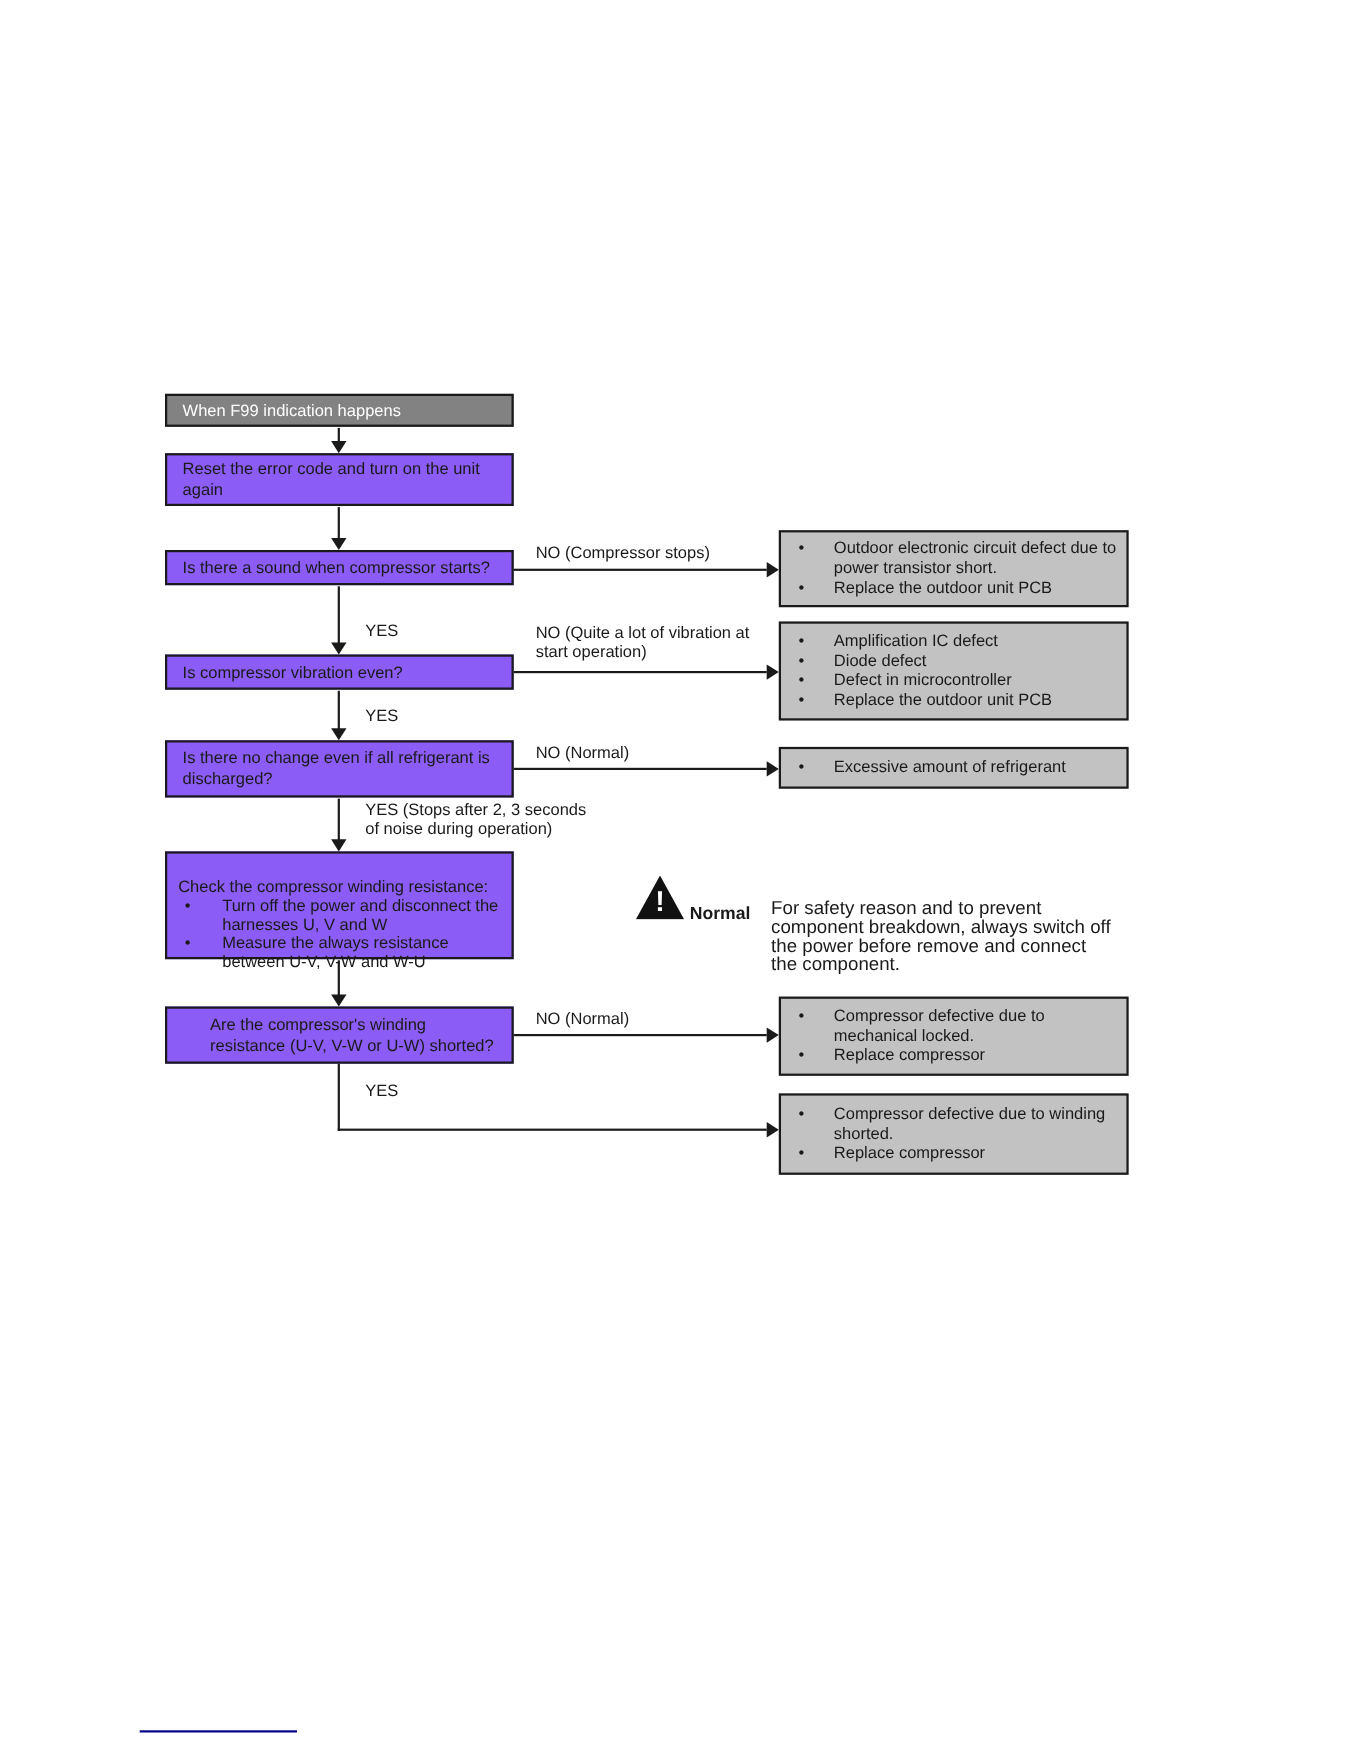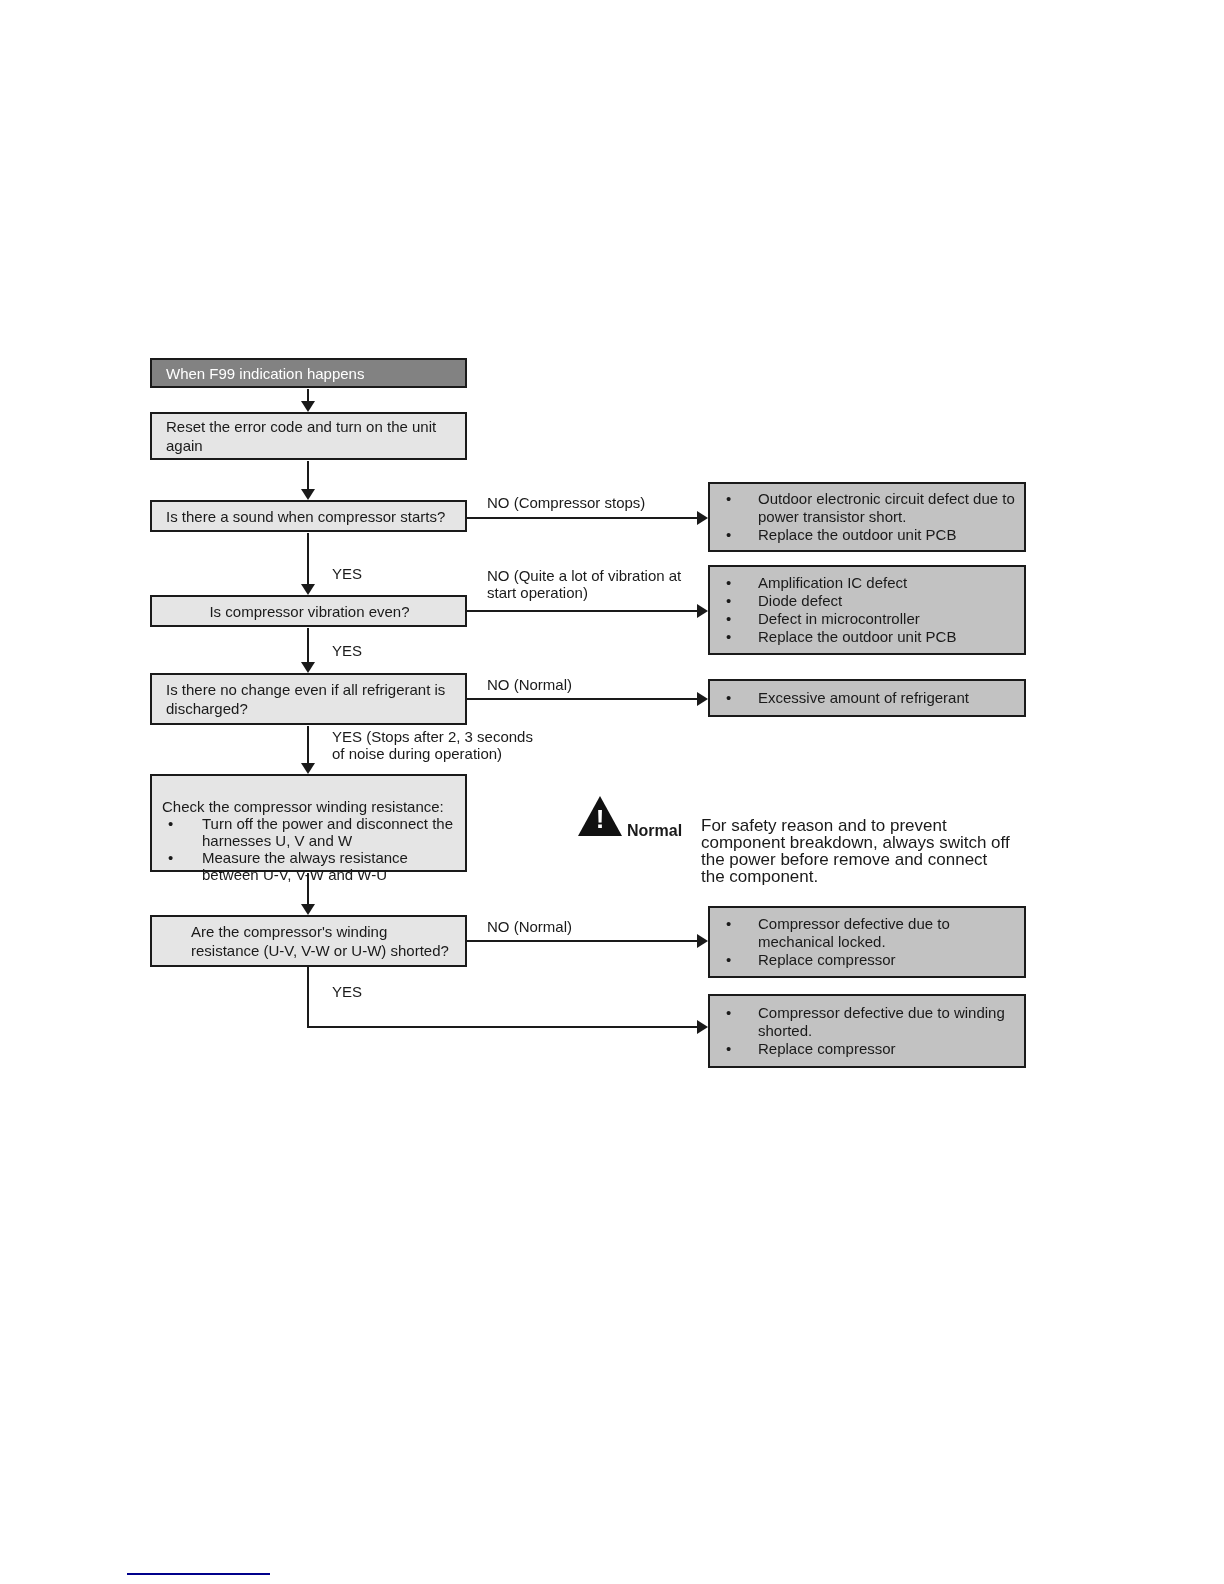--- a/index.html
+++ b/index.html
@@ -17,21 +17,21 @@
     width: 1224px;
     height: 1584px;
     background: #ffffff;
     font-family: "Liberation Sans", "DejaVu Sans", sans-serif;
     color: var(--text);
     overflow: hidden;
   }
   .box {
     position: absolute;
     border: 2px solid var(--line);
-    background: #e5e5e5;
+    background: #8b5cf6;
     font-size: 15px;
     line-height: 19px;
     display: flex;
     align-items: center;
     padding: 4px 12px 4px 14px;
   }
   .box.header {
     background: var(--header-bg);
     color: var(--header-text);
   }
@@ -157,21 +157,21 @@
     <ul>
         <li>Outdoor electronic circuit defect due to power transistor short.</li>
         <li>Replace the outdoor unit PCB</li>
       </ul>
   </div>
 
   <div class="vline" style="left:307px; top:533px; height:52px;"></div>
   <div class="ah-down" style="left:301px; top:584px;"></div>
   <div class="blabel" style="left:332px; top:565px;">YES</div>
 
-  <div class="box" style="left:150px; top:595px; width:317px; height:32px;justify-content:center;">
+  <div class="box" style="left:150px; top:595px; width:317px; height:32px;">
     <span>Is compressor vibration even?</span>
   </div>
 
   <div class="blabel wrap" style="left:487px; top:567px; width:218px;">NO (Quite a lot of vibration at start operation)</div>
   <div class="hline" style="left:467px; top:610px; width:230px;"></div>
   <div class="ah-right" style="left:697px; top:604px;"></div>
   <div class="rbox" style="left:708px; top:565px; width:318px; height:90px;">
     <ul>
         <li>Amplification IC defect</li>
         <li>Diode defect</li>

